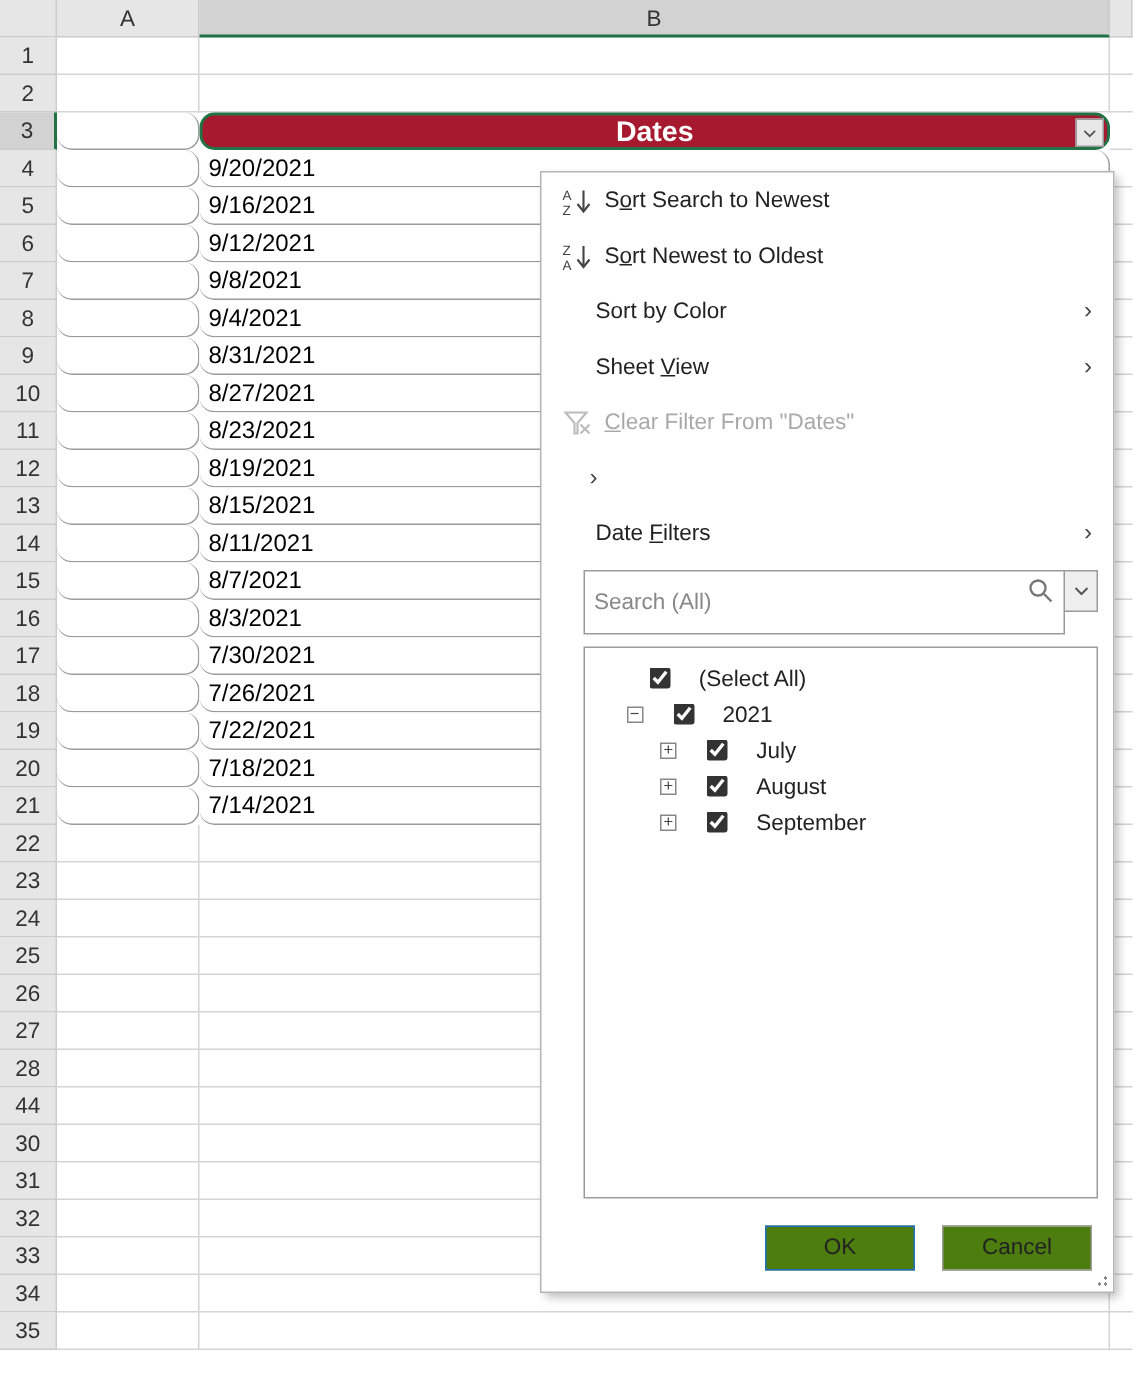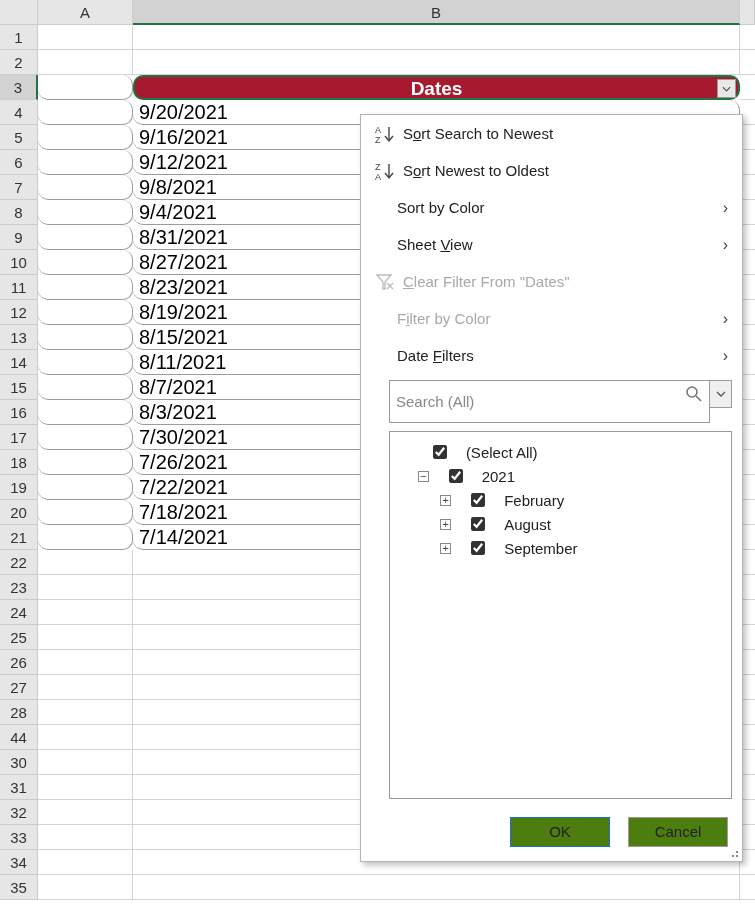--- a/index.html
+++ b/index.html
@@ -60,21 +60,21 @@
     width: 95px;
     border-right: 1px solid #d4d4d4;
     border-bottom: 1px solid #d4d4d4;
   }
   .cellB {
     width: 607px;
     border-right: 1px solid #d4d4d4;
     border-bottom: 1px solid #d4d4d4;
     padding-left: 6px;
     line-height: 25px;
-    font-size: 20px;
+    font-size: 16px;
     color: #000;
   }
   .cellRest {
     flex:1;
     border-bottom: 1px solid #d4d4d4;
   }
   .cellA.tbl, .cellB.tbl { border-right:1px solid #9b9b9b; border-bottom:1px solid #9b9b9b;border-radius:10px; }
   .row.r3 .cellB {
     background: #a6192e;
     color: #fff;
@@ -476,21 +476,20 @@
       <svg width="20" height="18" viewBox="0 0 20 18">
         <polygon points="2,2 16,2 10,9 10,16 8,16 8,9" fill="none" stroke="#bcbcbc" stroke-width="1.4"></polygon>
         <line x1="12" y1="10" x2="18" y2="16" stroke="#bcbcbc" stroke-width="1.4"></line>
         <line x1="18" y1="10" x2="12" y2="16" stroke="#bcbcbc" stroke-width="1.4"></line>
       </svg>
     </span>
     <span class="label"><span></span><span class="under">C</span><span>lear Filter From "Dates"</span></span>
   </div>
 
   <div class="dd-item disabled indent">
-    <span class="label"><span>F</span><span class="under">i</span><span>lter by Color</span></span>
     <span class="chev">›</span>
   </div>
 
   <div class="dd-item hoverable indent">
     <span class="label"><span>Date </span><span class="under">F</span><span>ilters</span></span>
     <span class="chev">›</span>
   </div>
 
   <div class="dd-search-row">
     <div class="dd-search">
@@ -519,21 +518,21 @@
       <span class="dots">&nbsp;</span>
       <span class="expander">−</span>
       <input type="checkbox" checked="" style="">
       <span>2021</span>
     </div>
     <div id="months">
         <div class="tnode">
           <span class="dots">&nbsp;&nbsp;&nbsp;&nbsp;&nbsp;</span>
           <span class="expander">+</span>
           <input type="checkbox" checked="" style="">
-          <span>February</span>
+          <span>July</span>
         </div>
         <div class="tnode">
           <span class="dots">&nbsp;&nbsp;&nbsp;&nbsp;&nbsp;</span>
           <span class="expander">+</span>
           <input type="checkbox" checked="" style="">
           <span>August</span>
         </div>
         <div class="tnode">
           <span class="dots">&nbsp;&nbsp;&nbsp;&nbsp;&nbsp;</span>
           <span class="expander">+</span>

